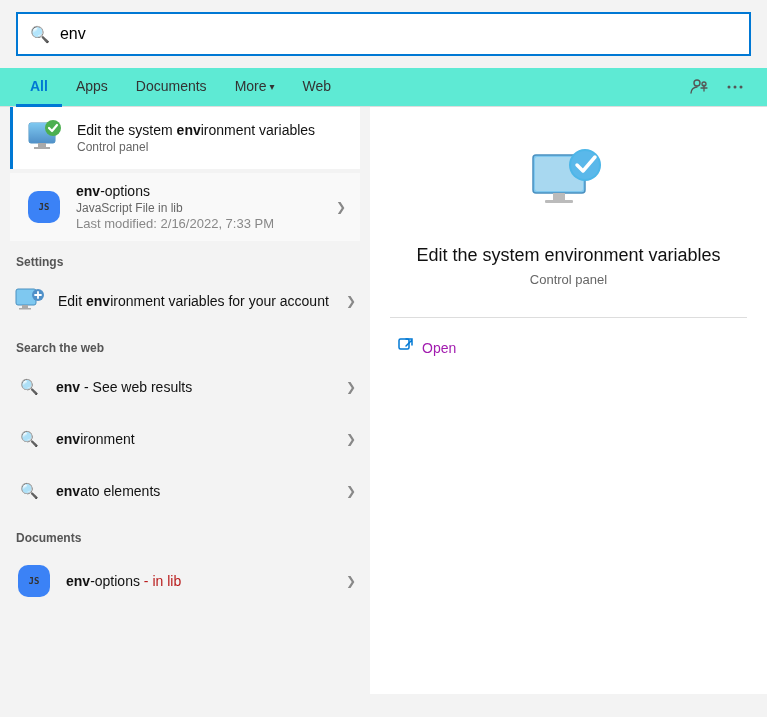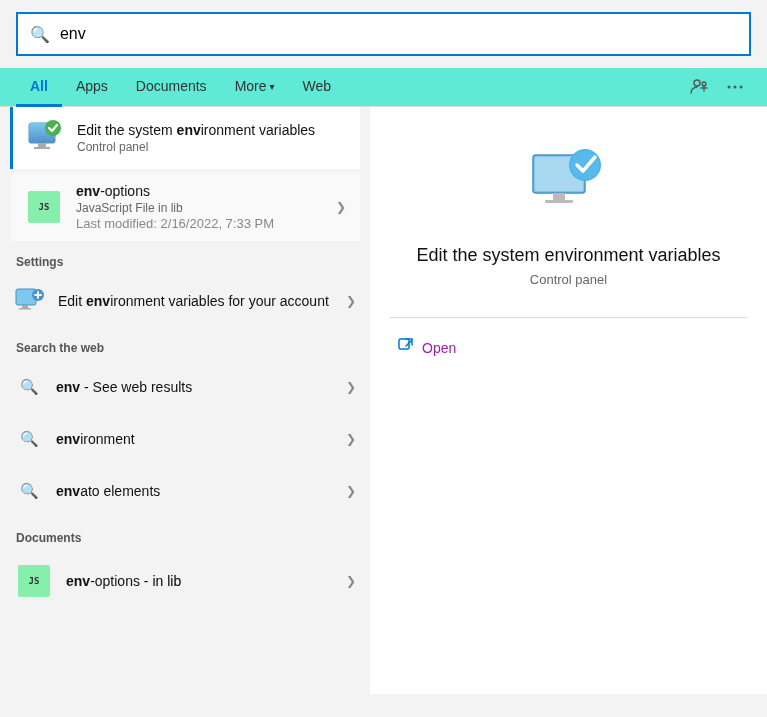--- a/index.html
+++ b/index.html
@@ -217,28 +217,28 @@
     }
     .open-btn-icon {
       color: #0078d4;
       font-size: 15px;
     }
 
     
     .js-icon {
       width: 32px;
       height: 32px;
-      background: #86efac;
+      background: #3b82f6;
       font-size: 9px;
       font-weight: bold;
       color: #333;
       display: flex;
       align-items: center;
       justify-content: center;
-      border-radius: 2px;
+      border-radius: 10px;
       font-family: monospace;
     }
 
     
     .settings-icon-box {
       width: 32px;
       height: 32px;
       display: flex;
       align-items: center;
       justify-content: center;
@@ -385,21 +385,21 @@
       <span class="chevron">❯</span>
     </div>
 
     <div class="section-label">Documents</div>
     <div class="list-item">
       <div class="item-icon">
         <div class="js-icon">JS</div>
       </div>
       <div class="item-text">
         <div class="item-title">
-          <em class="highlight">env</em><span>-options</span> <span style="color:#000000;">- in lib</span>
+          <em class="highlight">env</em><span>-options</span> <span style="color:#b91c1c;">- in lib</span>
         </div>
       </div>
       <span class="chevron">❯</span>
     </div>
 
   </div>
 
   <div class="right-panel">
 
     <div class="detail-icon">

